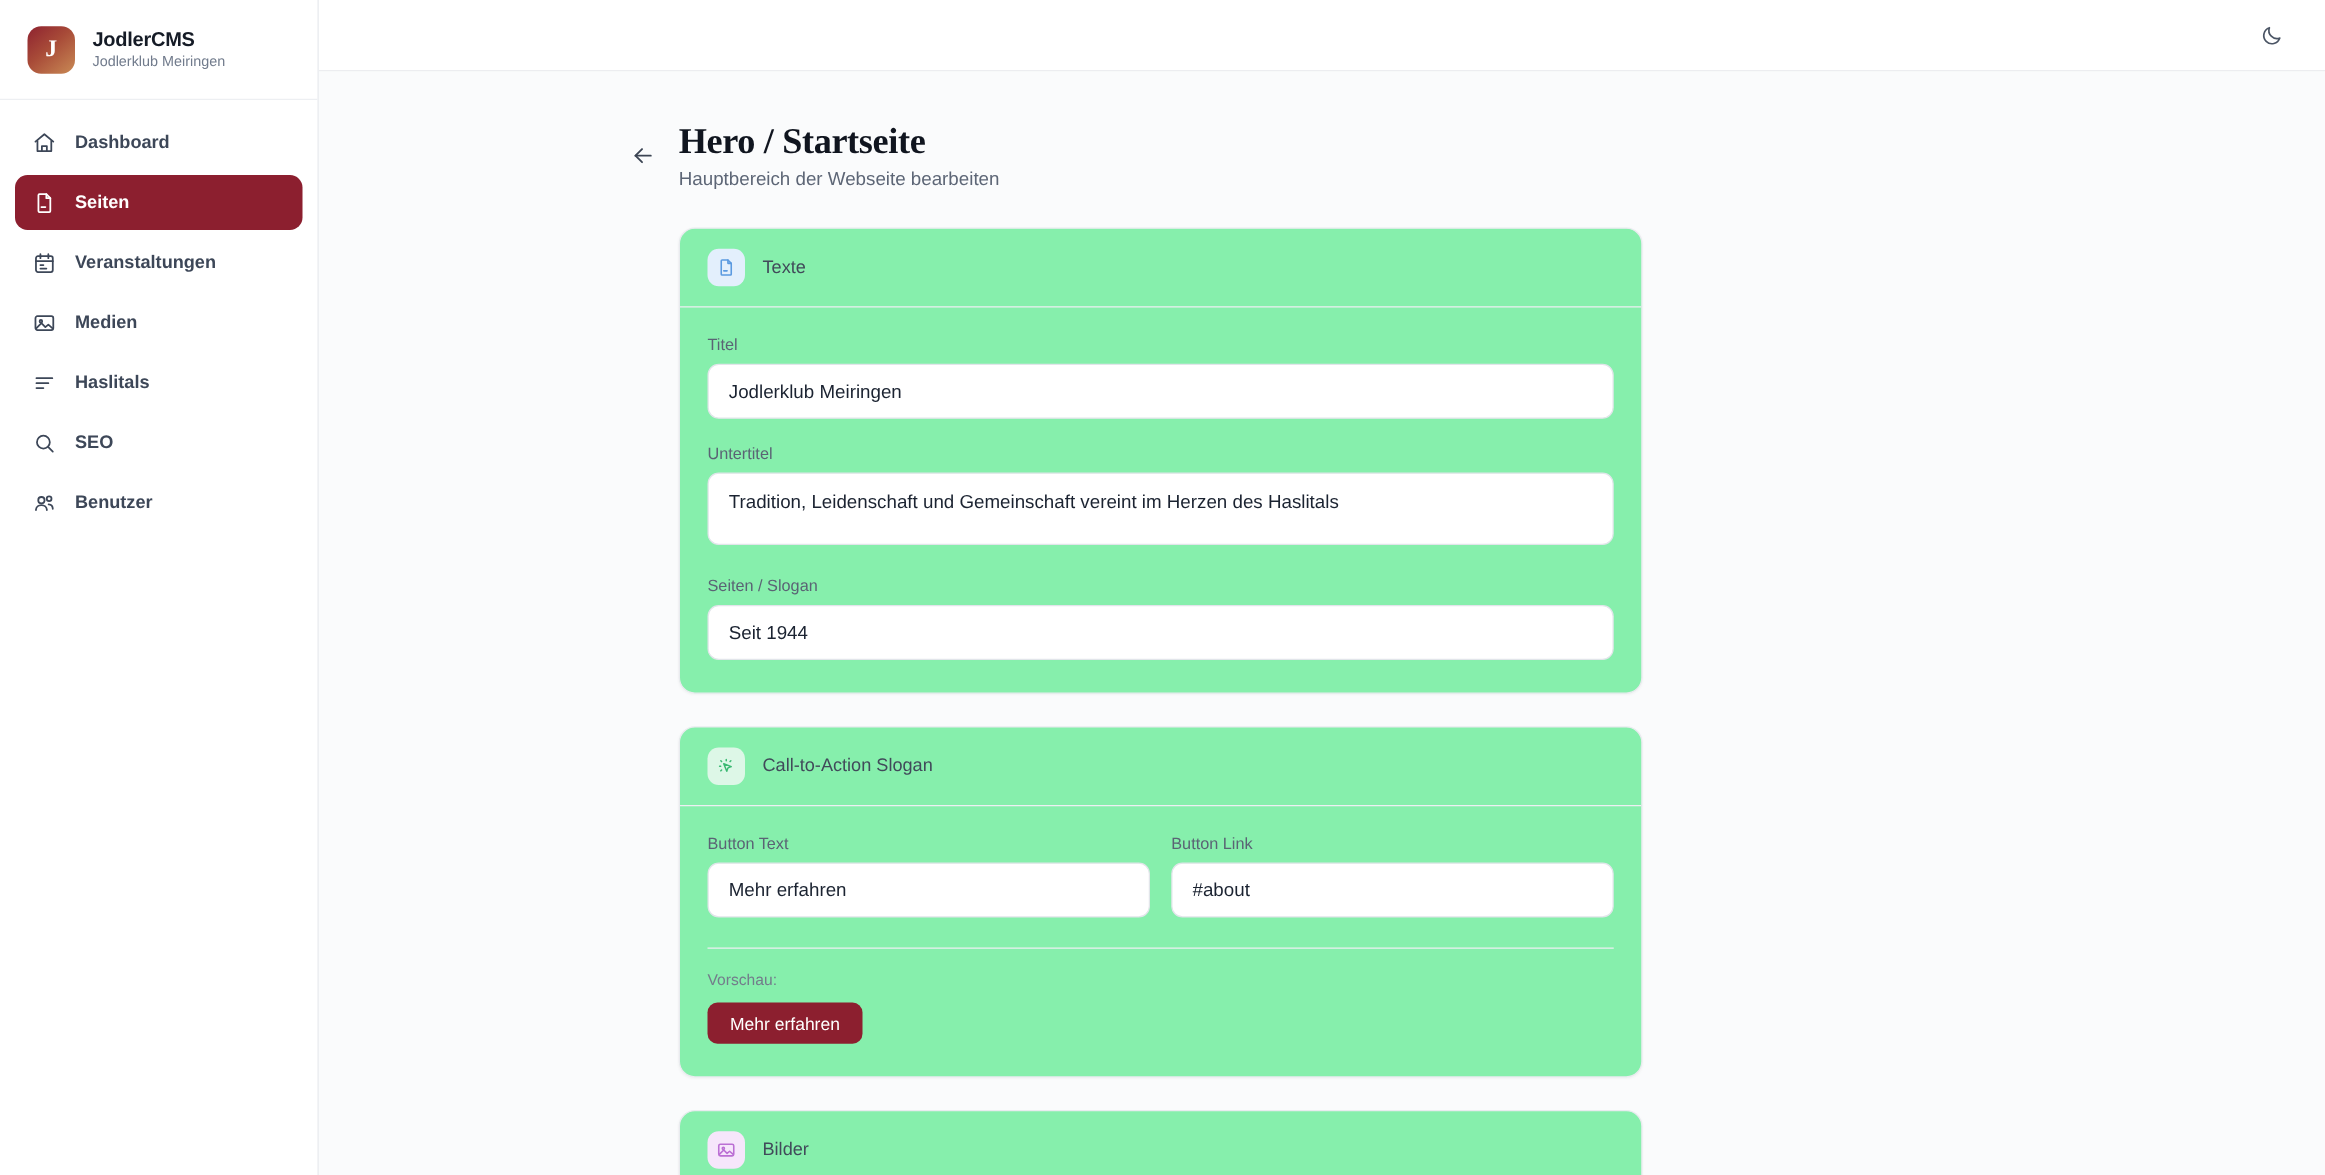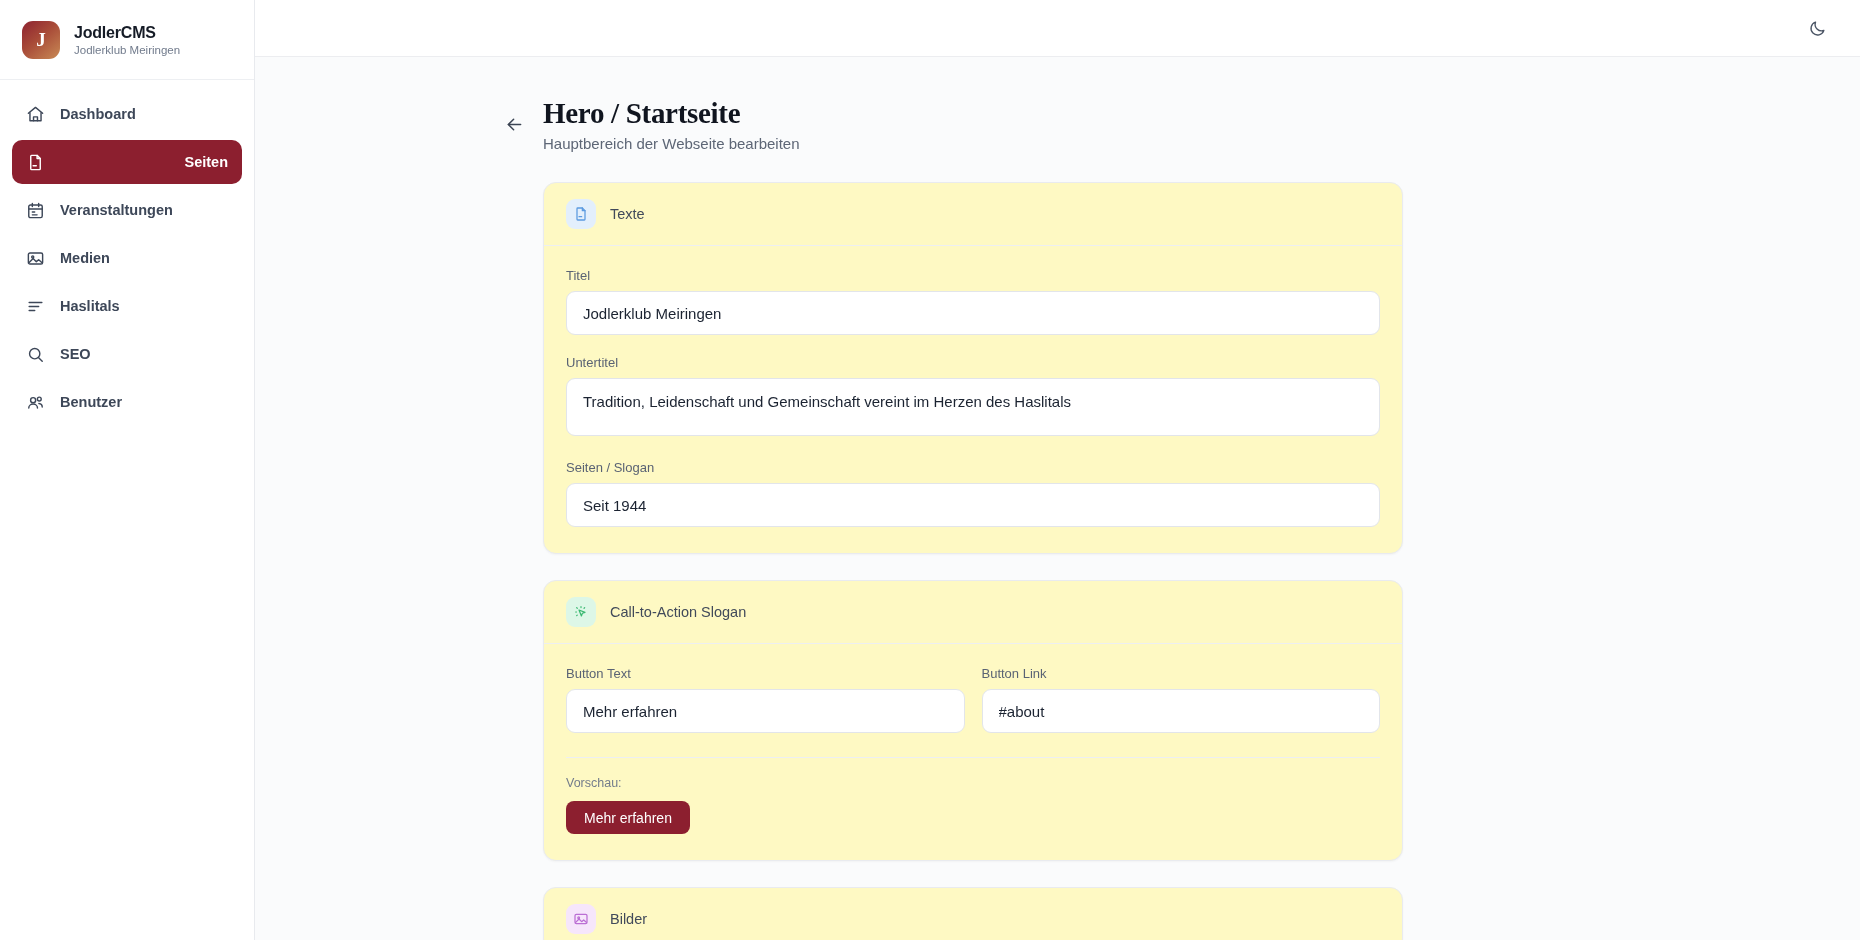--- a/index.html
+++ b/index.html
@@ -63,21 +63,20 @@
     border-radius: 10px;
     color: #3d4758;
     font-size: 14.5px;
     cursor: pointer;
     user-select: none;
     font-weight: bold;
   }
   .nav-item.active {
     background: #8c1f2f;
     color: #ffffff;
-    justify-content: space-between;
   }
   .nav-icon { width: 19px; height: 19px; flex: 0 0 19px; display: flex; align-items: center; justify-content: center; }
   .nav-icon svg { width: 19px; height: 19px; display: block; }
 
   
   .main {
     flex: 1 1 auto;
     height: 940px;
     background: #fafbfc;
     display: flex;
@@ -137,22 +136,22 @@
   }
   .page-sub {
     font-size: 15px;
     color: #5d6676;
   }
 
   .cards {
     padding-left: 288px;
   }
   .card {
-    width: 860px;
-    background: #fef9c3;
+    width: 771px;
+    background: #86efac;
     border: 1px solid #e9ebef;
     border-radius: 13px;
     margin-bottom: 26px;
     box-shadow: 0 1px 2px rgba(16,22,34,0.035);
     overflow: hidden;
   }
   .card-head {
     display: flex;
     align-items: center;
     gap: 14px;

